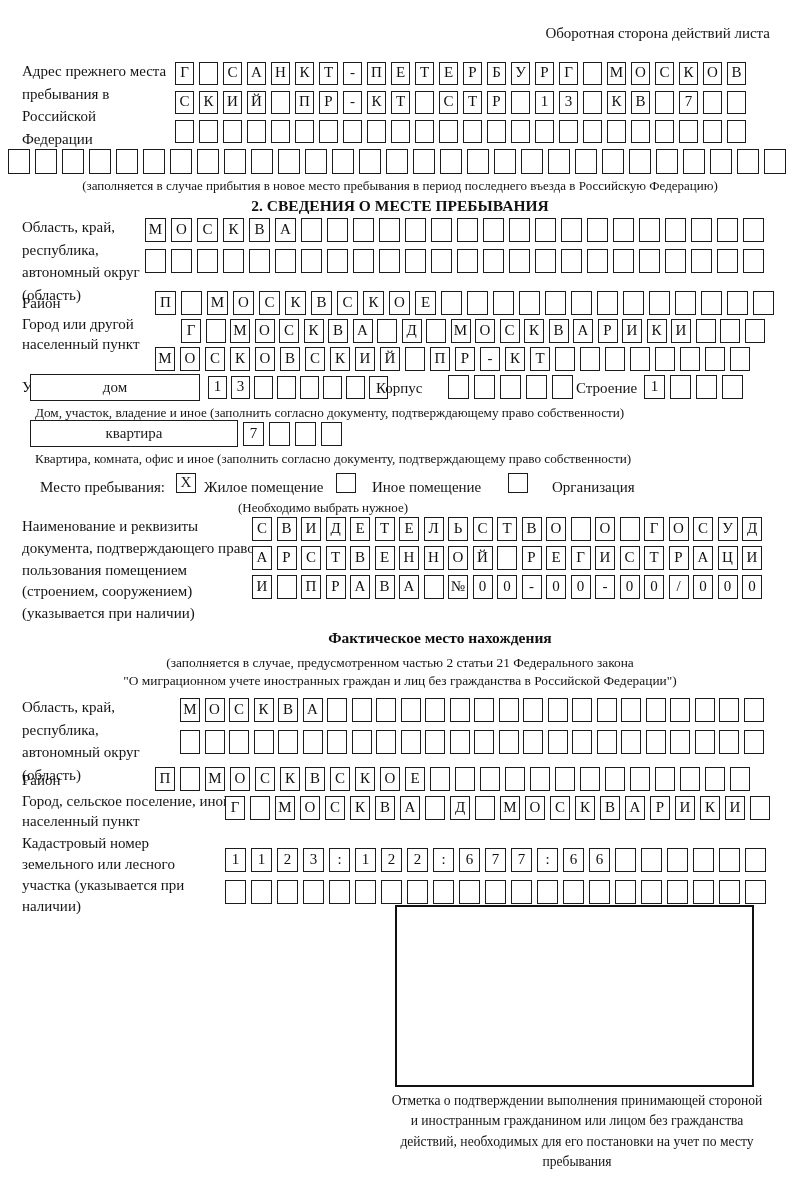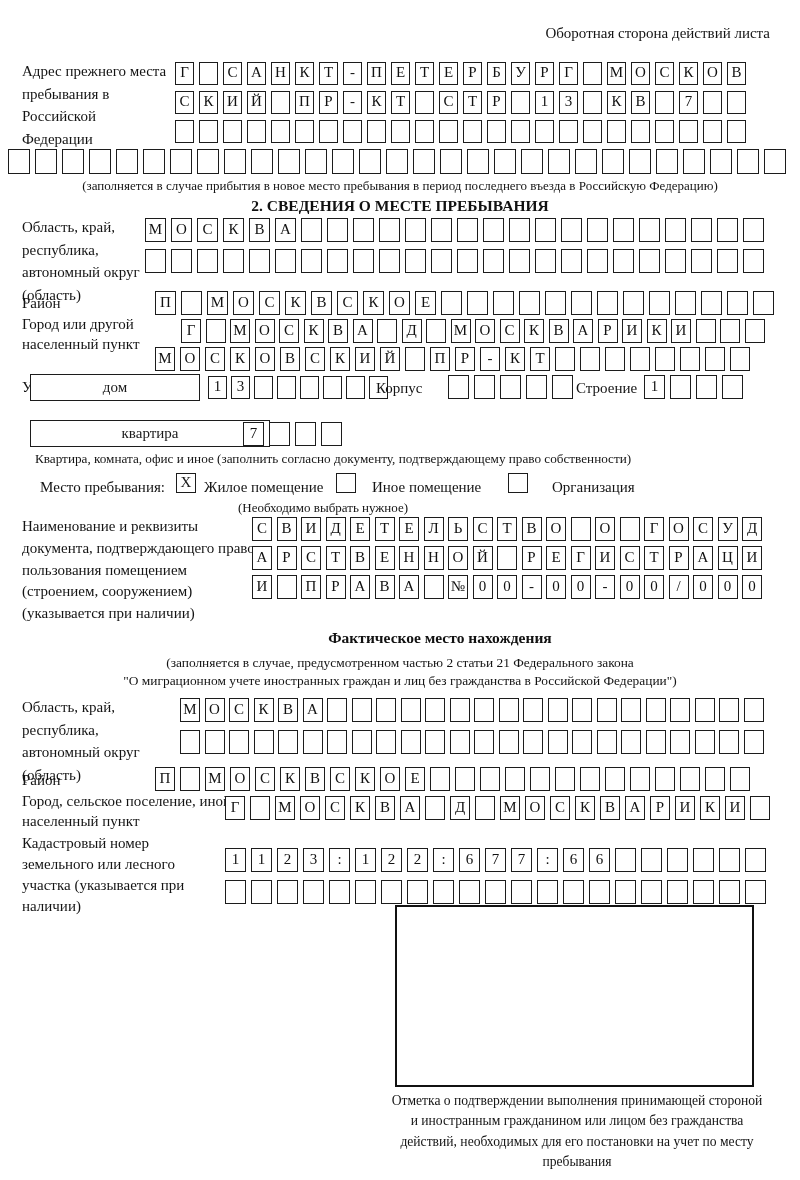--- a/index.html
+++ b/index.html
@@ -64,22 +64,23 @@
 
   <div class="label" style="top:350px; left:22px;margin-top:26px;">Улица</div>
   <div class="cellrow grid-e" style="left:155px; top:347px;"><span class="cell">М</span><span class="cell">О</span><span class="cell">С</span><span class="cell">К</span><span class="cell">О</span><span class="cell">В</span><span class="cell">С</span><span class="cell">К</span><span class="cell">И</span><span class="cell">Й</span><span class="cell"></span><span class="cell">П</span><span class="cell">Р</span><span class="cell">-</span><span class="cell">К</span><span class="cell">Т</span><span class="cell"></span><span class="cell"></span><span class="cell"></span><span class="cell"></span><span class="cell"></span><span class="cell"></span><span class="cell"></span><span class="cell"></span></div>
 
   <div class="bigfield" style="left:30px; top:374px; width:170px;">дом</div>
   <div class="cellrow grid-a" style="left:208px; top:376px; --g:4px;"><span class="cell">1</span><span class="cell">3</span><span class="cell"></span><span class="cell"></span><span class="cell"></span><span class="cell"></span><span class="cell"></span><span class="cell"></span></div>
   <div class="label" style="left:376px; top:377px;">Корпус</div>
   <div class="cellrow grid-b" style="left:448px; top:375px;"><span class="cell"></span><span class="cell"></span><span class="cell"></span><span class="cell"></span><span class="cell"></span></div>
   <div class="label" style="left:576px; top:377px;">Строение</div>
   <div class="cellrow grid-b" style="left:644px; top:375px;"><span class="cell">1</span><span class="cell"></span><span class="cell"></span><span class="cell"></span></div>
+  <div class="caption" style="left:35px; top:405px; font-size:13.2px;">Дом, участок, владение и иное (заполнить согласно документу, подтверждающему право собственности)</div>
 
-  <div class="bigfield" style="left:30px; top:420px; width:240px;">квартира</div>
+  <div class="bigfield" style="left:30px; top:420px; width:208px;">квартира</div>
   <div class="cellrow grid-b" style="left:243px; top:422px;"><span class="cell">7</span><span class="cell"></span><span class="cell"></span><span class="cell"></span></div>
   <div class="caption" style="left:35px; top:451px; font-size:13.2px;">Квартира, комната, офис и иное (заполнить согласно документу, подтверждающему право собственности)</div>
 
   <div class="label" style="left:40px; top:476px;">Место пребывания:</div>
   <span class="checkbox" style="left:176px; top:473px;">X</span>
   <div class="label" style="left:204px; top:476px;">Жилое помещение</div>
   <span class="checkbox" style="left:336px; top:473px;"></span>
   <div class="label" style="left:372px; top:476px;">Иное помещение</div>
   <span class="checkbox" style="left:508px; top:473px;"></span>
   <div class="label" style="left:552px; top:476px;">Организация</div>

